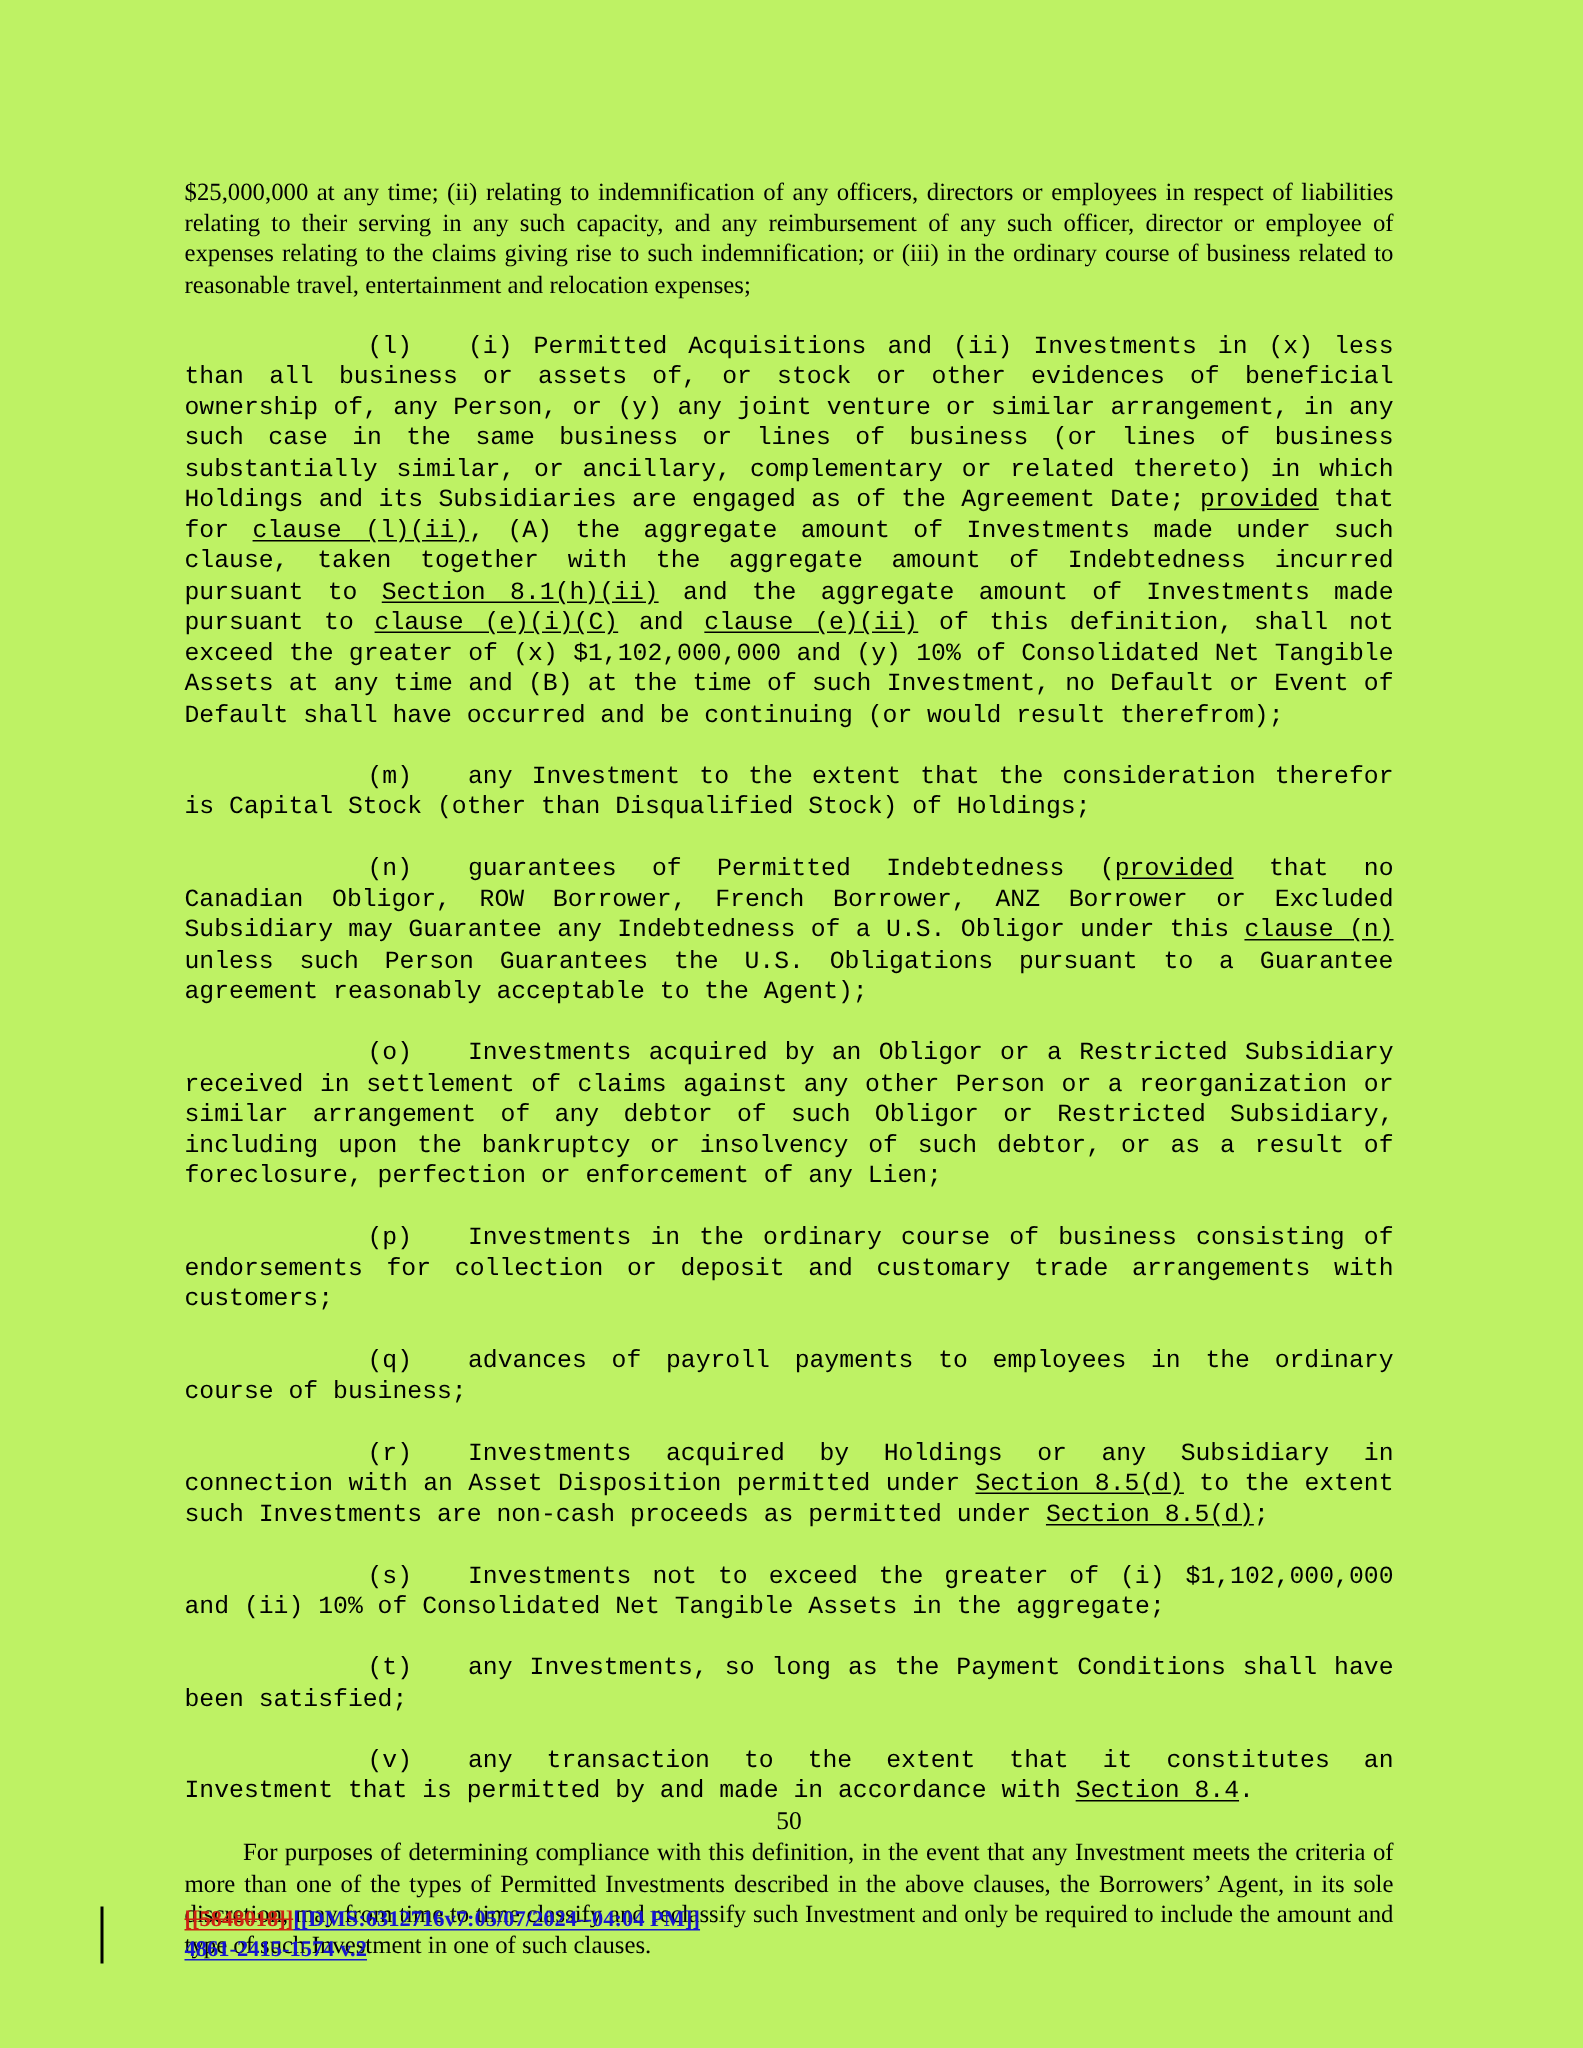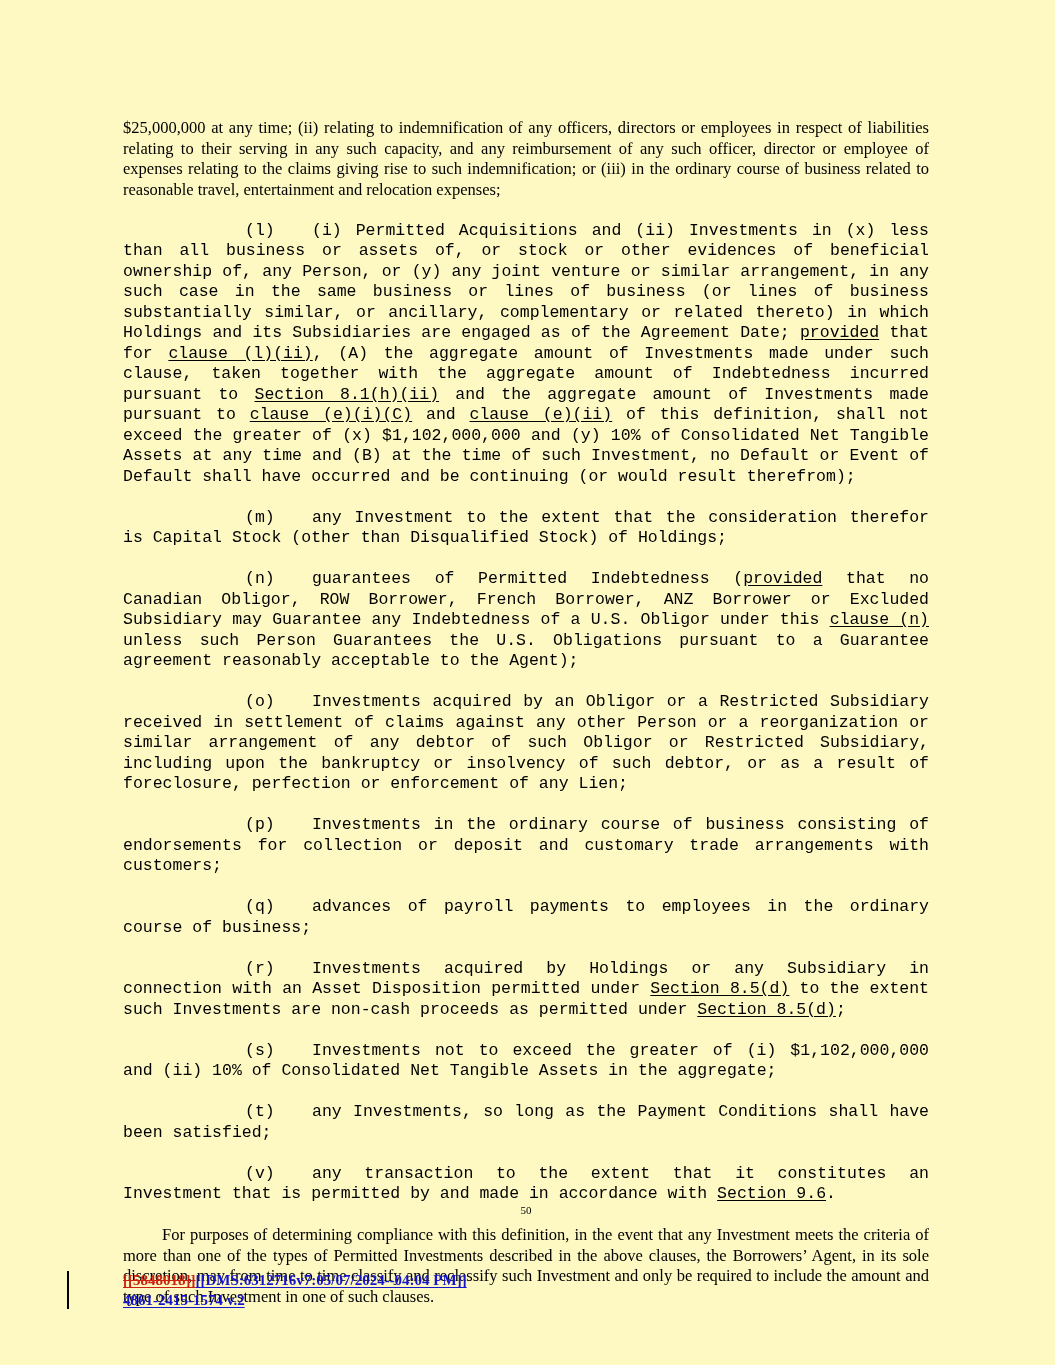--- a/index.html
+++ b/index.html
@@ -4,21 +4,21 @@
 <style>
   html, body {
     margin: 0;
     padding: 0;
     background: #ffffff;
   }
   .page {
     position: relative;
     width: 1055px;
     height: 1365px;
-    background: #fef9c3;
+    background: #bef264;
     font-family: "Liberation Serif", "DejaVu Serif", serif;
     color: #000000;
     overflow: hidden;
   }
   .body-text {
     position: absolute;
     top: 118px;
     left: 123px;
     width: 806px;
     font-size: 16.5px;
@@ -37,21 +37,21 @@
     text-indent: 0;
     text-align: left;
   }
   .u { text-decoration: underline; text-underline-offset: 2px; }
   .page-number {
     position: absolute;
     top: 1204px;
     left: 123px;
     width: 806px;
     text-align: center;
-    font-size: 11px;
+    font-size: 17px;
   }
   .footer {
     position: absolute;
     top: 1270px;
     left: 123px;
     font-size: 15px;
     line-height: 20px;
     font-weight: bold;
   }
   .footer-red {
@@ -81,21 +81,21 @@
       <p class="para plain"><span>$25,000,000 at any time;  (ii) relating to indemnification of any officers, directors or employees in respect of liabilities relating to their serving in any such capacity, and any reimbursement of any such officer, director or employee of expenses relating to the claims giving rise to such indemnification; or (iii) in the ordinary course of business related to reasonable travel, entertainment and relocation expenses;</span></p>
       <p class="para clause"><span class="clause-label">(l)</span><span>(i) Permitted Acquisitions and (ii) Investments in (x) less than all business or assets of, or stock or other evidences of beneficial ownership of, any Person, or (y) any joint venture or similar arrangement, in any such case in the same business or lines of business (or lines of business substantially similar, or ancillary, complementary or related thereto) in which Holdings and its Subsidiaries are engaged as of the Agreement Date; </span><span class="u">provided</span><span> that for </span><span class="u">clause (l)(ii)</span><span>, (A) the aggregate amount of Investments made under such clause, taken together with the aggregate amount of Indebtedness incurred pursuant to </span><span class="u">Section 8.1(h)(ii)</span><span> and the aggregate amount of Investments made pursuant to </span><span class="u">clause (e)(i)(C)</span><span> and </span><span class="u">clause (e)(ii)</span><span> of this definition, shall not exceed the greater of (x) $1,102,000,000 and (y) 10% of Consolidated Net Tangible Assets at any time and (B) at the time of such Investment, no Default or Event of Default shall have occurred and be continuing (or would result therefrom);</span></p>
       <p class="para clause"><span class="clause-label">(m)</span><span>any Investment to the extent that the consideration therefor is Capital Stock (other than Disqualified Stock) of Holdings;</span></p>
       <p class="para clause"><span class="clause-label">(n)</span><span>guarantees of Permitted Indebtedness (</span><span class="u">provided</span><span> that no Canadian Obligor, ROW Borrower, French Borrower, ANZ Borrower or Excluded Subsidiary may Guarantee any Indebtedness of a U.S. Obligor under this </span><span class="u">clause (n)</span><span> unless such Person Guarantees the U.S. Obligations pursuant to a Guarantee agreement reasonably acceptable to the Agent);</span></p>
       <p class="para clause"><span class="clause-label">(o)</span><span>Investments acquired by an Obligor or a Restricted Subsidiary received in settlement of claims against any other Person or a reorganization or similar arrangement of any debtor of such Obligor or Restricted Subsidiary, including upon the bankruptcy or insolvency of such debtor, or as a result of foreclosure, perfection or enforcement of any Lien;</span></p>
       <p class="para clause"><span class="clause-label">(p)</span><span>Investments in the ordinary course of business consisting of endorsements for collection or deposit and customary trade arrangements with customers;</span></p>
       <p class="para clause"><span class="clause-label">(q)</span><span>advances of payroll payments to employees in the ordinary course of business;</span></p>
       <p class="para clause"><span class="clause-label">(r)</span><span>Investments acquired by Holdings or any Subsidiary in connection with an Asset Disposition permitted under </span><span class="u">Section 8.5(d)</span><span> to the extent such Investments are non-cash proceeds as permitted under </span><span class="u">Section 8.5(d)</span><span>;</span></p>
       <p class="para clause"><span class="clause-label">(s)</span><span>Investments not to exceed the greater of (i) $1,102,000,000 and (ii) 10% of Consolidated Net Tangible Assets in the aggregate;</span></p>
       <p class="para clause"><span class="clause-label">(t)</span><span>any Investments, so long as the Payment Conditions shall have been satisfied;</span></p>
-      <p class="para clause"><span class="clause-label">(v)</span><span>any transaction to the extent that it constitutes an Investment that is permitted by and made in accordance with </span><span class="u">Section 9.6</span><span>.</span></p>
+      <p class="para clause"><span class="clause-label">(v)</span><span>any transaction to the extent that it constitutes an Investment that is permitted by and made in accordance with </span><span class="u">Section 8.4</span><span>.</span></p>
       <p class="para indented"><span>For purposes of determining compliance with this definition, in the event that any Investment meets the criteria of more than one of the types of Permitted Investments described in the above clauses, the Borrowers’ Agent, in its sole discretion, may from time to time classify and reclassify such Investment and only be required to include the amount and type of such Investment in one of such clauses.</span></p>
     </div>
 
   <div class="page-number">50</div>
 
   <span class="change-bar"></span>
 
   <div class="footer">
     <div><span class="footer-red">[[5848018]]</span><span class="footer-blue">[[DMS:6312716v7:05/07/2024--04:04 PM]]</span></div>
     <div><span class="footer-blue">4861-2415-1574 v.2</span></div>

